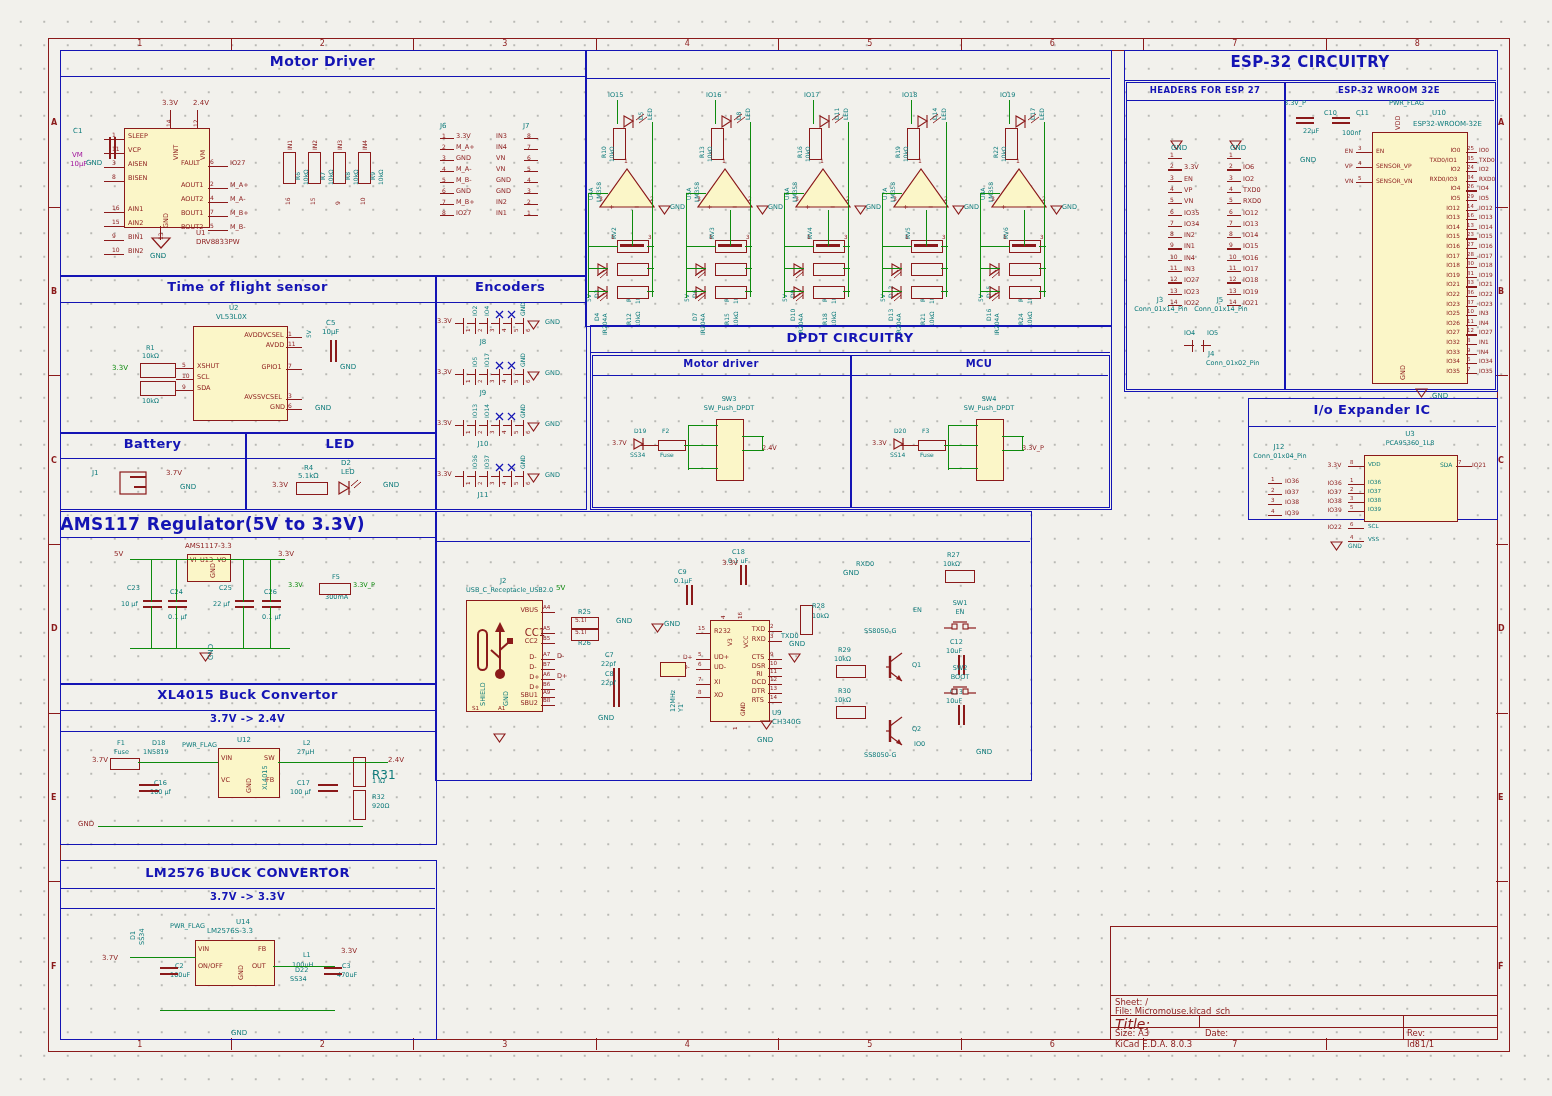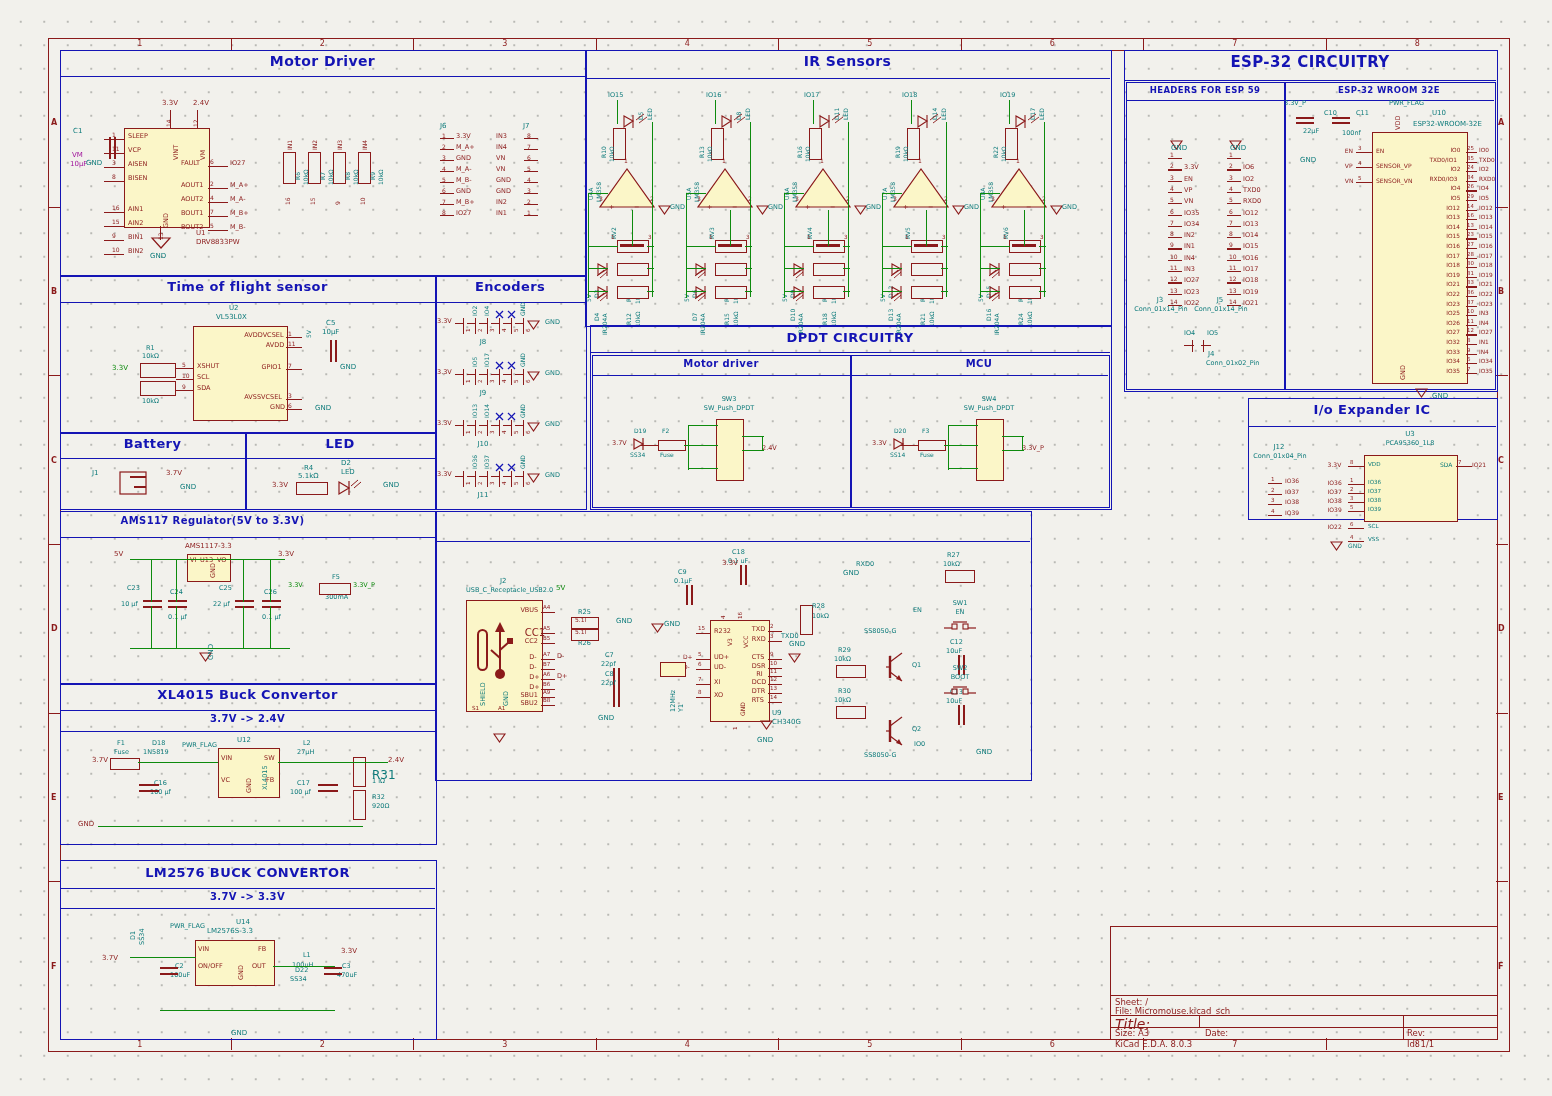--- a/index.html
+++ b/index.html
@@ -482,21 +482,21 @@
       <div class="t teal vert" style="left:520px;top:469px;font-size:6px;">GND</div>
       <div class="t red" style="left:437px;top:471px;font-size:6.5px;">3.3V</div>
       <div class="t teal" style="left:545px;top:472px;font-size:6.5px;">GND</div>
       <svg class="sv" style="left:527px;top:473px;width:14px;height:10px;">
         <polygon points="1,1 12,1 6.5,9" fill="none" stroke="#8b1a1a" stroke-width="1.1"></polygon>
       </svg>
     </div>
 
   <div class="blkbox" style="left:60px;top:511px;width:375px;height:172px;"></div>
   <div class="rl" style="left:60px;top:537px;width:375px;height:1.2px;background:#1414b4;"></div>
-  <div class="t ttl ctr" style="left:60px;top:516px;width:305px;font-size:10px;">AMS117 Regulator(5V to 3.3V)</div>
+  <div class="t ttl ctr" style="left:60px;top:516px;width:305px;font-size:17px;">AMS117 Regulator(5V to 3.3V)</div>
   <div class="box" style="left:187px;top:554px;width:42px;height:26px;"></div>
   <div class="t red" style="left:185px;top:543px;font-size:7px;">AMS1117-3.3</div>
   <div class="t red" style="left:200px;top:557px;font-size:6.5px;">U13</div>
   <div class="t red" style="left:190px;top:557px;font-size:6.5px;">VI</div>
   <div class="t red" style="left:217px;top:557px;font-size:6.5px;">VO</div>
   <div class="t red vert" style="left:210px;top:578px;font-size:6.5px;">GND</div>
   <div id="amscaps">
       <div class="capP" style="left:143px;top:600px;width:19px;height:2.4px;"></div>
       <div class="capP" style="left:143px;top:606px;width:19px;height:2.4px;"></div>
       <div class="t teal" style="left:127px;top:585px;font-size:6.5px;">C23</div>
@@ -608,21 +608,20 @@
   <div class="capP" style="left:324px;top:967px;width:18px;height:2.4px;"></div>
   <div class="capP" style="left:324px;top:973px;width:18px;height:2.4px;"></div>
   <div class="t red" style="left:341px;top:948px;font-size:7px;">3.3V</div>
   <div class="t teal" style="left:231px;top:1030px;font-size:7px;">GND</div>
   <div class="gl" style="left:130px;top:957px;width:66px;height:1.4px;"></div>
   <div class="gl" style="left:273px;top:966px;width:62px;height:1.4px;"></div>
   <div class="gl" style="left:160px;top:1010px;width:175px;height:1.4px;"></div>
 
   <div class="blkbox" style="left:585px;top:50px;width:525px;height:275px;"></div>
   <div class="rl" style="left:585px;top:78px;width:525px;height:1.2px;background:#1414b4;"></div>
-  <div class="t ttl ctr" style="left:585px;top:54px;width:525px;font-size:14px;">IR Sensors</div>
   <div id="irchannels">
       <div class="t teal" style="left:608px;top:92px;font-size:6.5px;">IO15</div>
       <div class="gl" style="left:617px;top:100px;width:1.4px;height:24px;"></div>
       <div class="t teal vert" style="left:638px;top:120px;font-size:6px;">D5</div>
       <div class="t teal vert" style="left:647px;top:120px;font-size:6px;">LED</div>
       <svg class="sv" style="left:622px;top:113px;width:28px;height:20px;">
         <polygon points="2,3 2,14 11,8" fill="none" stroke="#8b1a1a" stroke-width="1.1"></polygon>
         <line x1="11" y1="2" x2="11" y2="15" stroke="#8b1a1a" stroke-width="1.1"></line>
         <line x1="14" y1="7" x2="22" y2="1" stroke="#8b1a1a" stroke-width=".9"></line>
         <line x1="17" y1="10" x2="25" y2="4" stroke="#8b1a1a" stroke-width=".9"></line>
@@ -1212,21 +1211,21 @@
   <div class="t teal" style="left:781px;top:633px;font-size:6.5px;">TXD0</div>
   <div class="t teal" style="left:856px;top:561px;font-size:6.5px;">RXD0</div>
   <div class="t teal" style="left:913px;top:607px;font-size:6.5px;">EN</div>
   <div class="t teal" style="left:914px;top:741px;font-size:6.5px;">IO0</div>
 
   <div class="blkbox" style="left:1124px;top:50px;width:372px;height:340px;"></div>
   <div class="rl" style="left:1124px;top:80px;width:372px;height:1.2px;background:#1414b4;"></div>
   <div class="t ttl ctr" style="left:1124px;top:55px;width:372px;font-size:15px;">ESP-32 CIRCUITRY</div>
   <div class="blkbox" style="left:1126px;top:82px;width:158px;height:306px;"></div>
   <div class="rl" style="left:1126px;top:100px;width:158px;height:1.2px;background:#1414b4;"></div>
-  <div class="t ttl ctr" style="left:1126px;top:86px;width:158px;font-size:8.5px;">HEADERS FOR ESP 59</div>
+  <div class="t ttl ctr" style="left:1126px;top:86px;width:158px;font-size:8.5px;">HEADERS FOR ESP 27</div>
   <div class="blkbox" style="left:1284px;top:82px;width:210px;height:306px;"></div>
   <div class="rl" style="left:1284px;top:100px;width:210px;height:1.2px;background:#1414b4;"></div>
   <div class="t ttl ctr" style="left:1284px;top:86px;width:210px;font-size:8.5px;">ESP-32 WROOM 32E</div>
   <div id="j3list">
       <div class="pin" style="left:1168px;top:158px;width:14px;"></div>
       <div class="t red" style="left:1170px;top:152px;font-size:6px;">1</div>
       <div class="pin" style="left:1168px;top:169.3px;width:14px;"></div>
       <div class="t red" style="left:1170px;top:163.3px;font-size:6px;">2</div>
       <div class="t red" style="left:1184px;top:164.3px;font-size:6.5px;">3.3V</div>
       <div class="pin" style="left:1168px;top:180.6px;width:14px;"></div>

